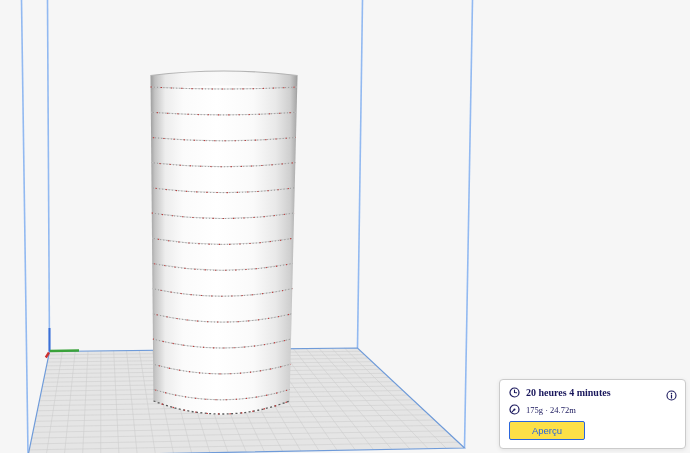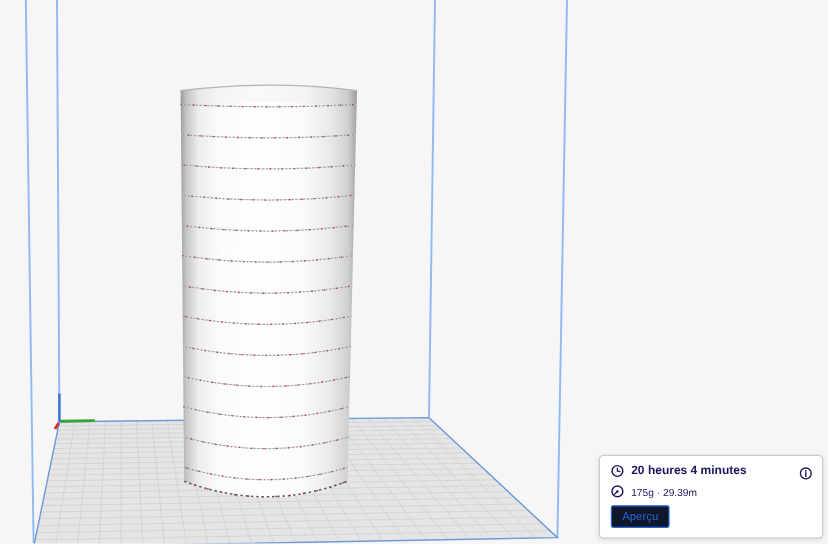--- a/index.html
+++ b/index.html
@@ -10,42 +10,42 @@
   }
   #viewport{position:absolute;inset:0;}
   #scene{position:absolute;left:0;top:0;}
 
   .panel{
     position:absolute;left:499px;top:379px;width:187px;height:70px;
     background:#ffffff;border:1px solid var(--panel-border,#cbcbcb);
     border-radius:4px;box-sizing:border-box;
     box-shadow:0 1px 4px rgba(0,0,0,0.08);
   }
-  .row{position:absolute;display:flex;align-items:center;gap:6px;}
+  .row{position:absolute;display:flex;align-items:center;gap:6px;font-family:Liberation Serif, serif;}
   .time-row{left:9px;top:7px;right:28px;}
   .time-text{
     font-size:10px;font-weight:bold;color:var(--navy,#19175c);
     white-space:nowrap;overflow:hidden;
   }
   .material-row{left:9px;top:24px;right:10px;}
   .material-text{
     font-size:8.5px;color:var(--navy,#19175c);
     white-space:nowrap;overflow:hidden;
   }
   .info-btn{position:absolute;right:8px;top:7px;width:11px;height:11px;cursor:pointer;}
   .buttons{
     position:absolute;left:9px;right:9px;bottom:8px;height:19px;
     display:flex;gap:7px;
   }
   .btn{
     box-sizing:border-box;border-radius:2px;font-family:inherit;
     display:flex;align-items:center;justify-content:center;cursor:pointer;
   }
   .btn-secondary{
-    width:49px;background:#0f172a;
+    width:76px;background:#fde047;
     border:1px solid var(--blue,#2a65dd);
     color:var(--blue,#2a65dd);font-size:9.5px;padding:0;
   }
   .btn-primary{
     flex:1;background:var(--blue,#2a65dd);border:none;color:#ffffff;
     padding:0;overflow:hidden;
   }
   .btn-primary .label{
     flex:1;font-size:8.5px;letter-spacing:-0.35px;text-align:center;
     white-space:nowrap;overflow:hidden;color:#ffffff;
@@ -201,20 +201,20 @@
       <path d="M5.5 5 L5.5 8" stroke="var(--navy,#19175c)" stroke-width="1.2" stroke-linecap="round"></path>
     </svg>
   </div>
 
   <div class="row material-row">
     <svg width="11" height="11" viewBox="0 0 11 11">
       <circle cx="5.5" cy="5.5" r="4.5" fill="none" stroke="var(--navy,#19175c)" stroke-width="1.2"></circle>
       <circle cx="5.5" cy="5.5" r="1" fill="var(--navy,#19175c)"></circle>
       <path d="M5.3 5.7 L3.3 7.7" stroke="var(--navy,#19175c)" stroke-width="1.1" stroke-linecap="round"></path>
     </svg>
-    <span class="material-text">175g · 29.39m</span>
+    <span class="material-text">175g · 24.72m</span>
   </div>
 
   <div class="buttons">
     <button class="btn btn-secondary">Aperçu</button>
   </div>
 
 </div>
 
 </body></html>

